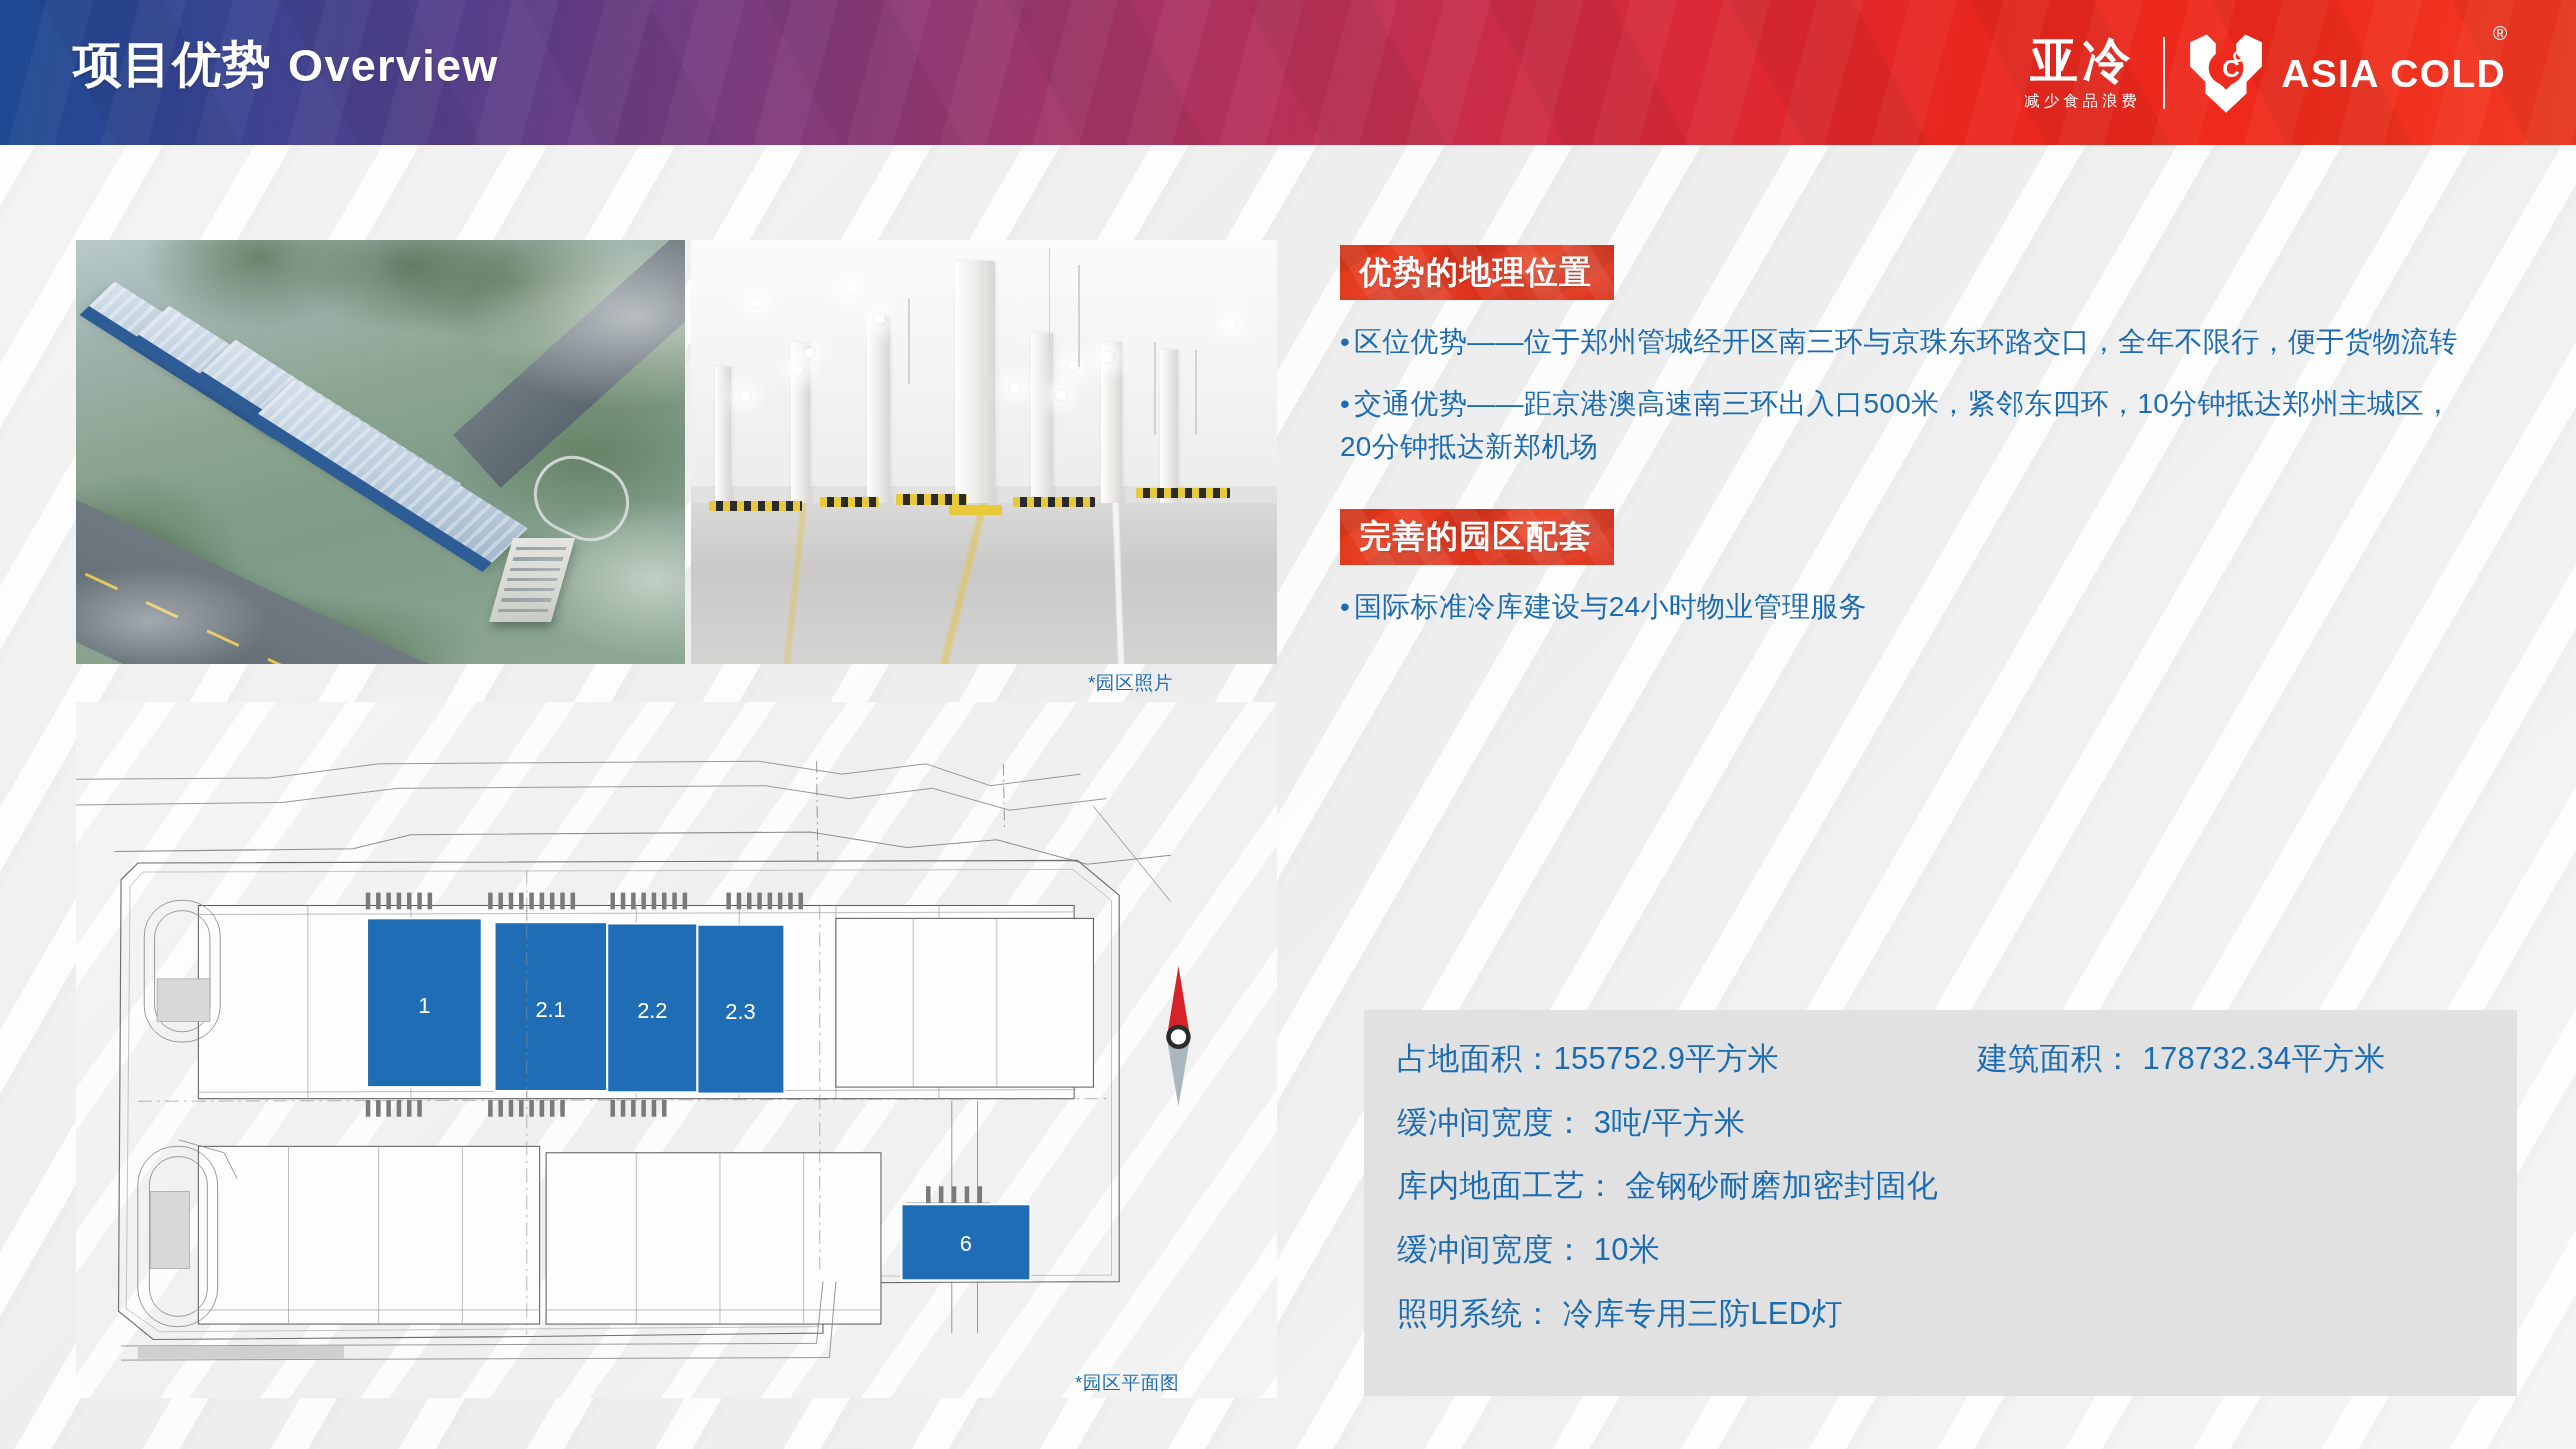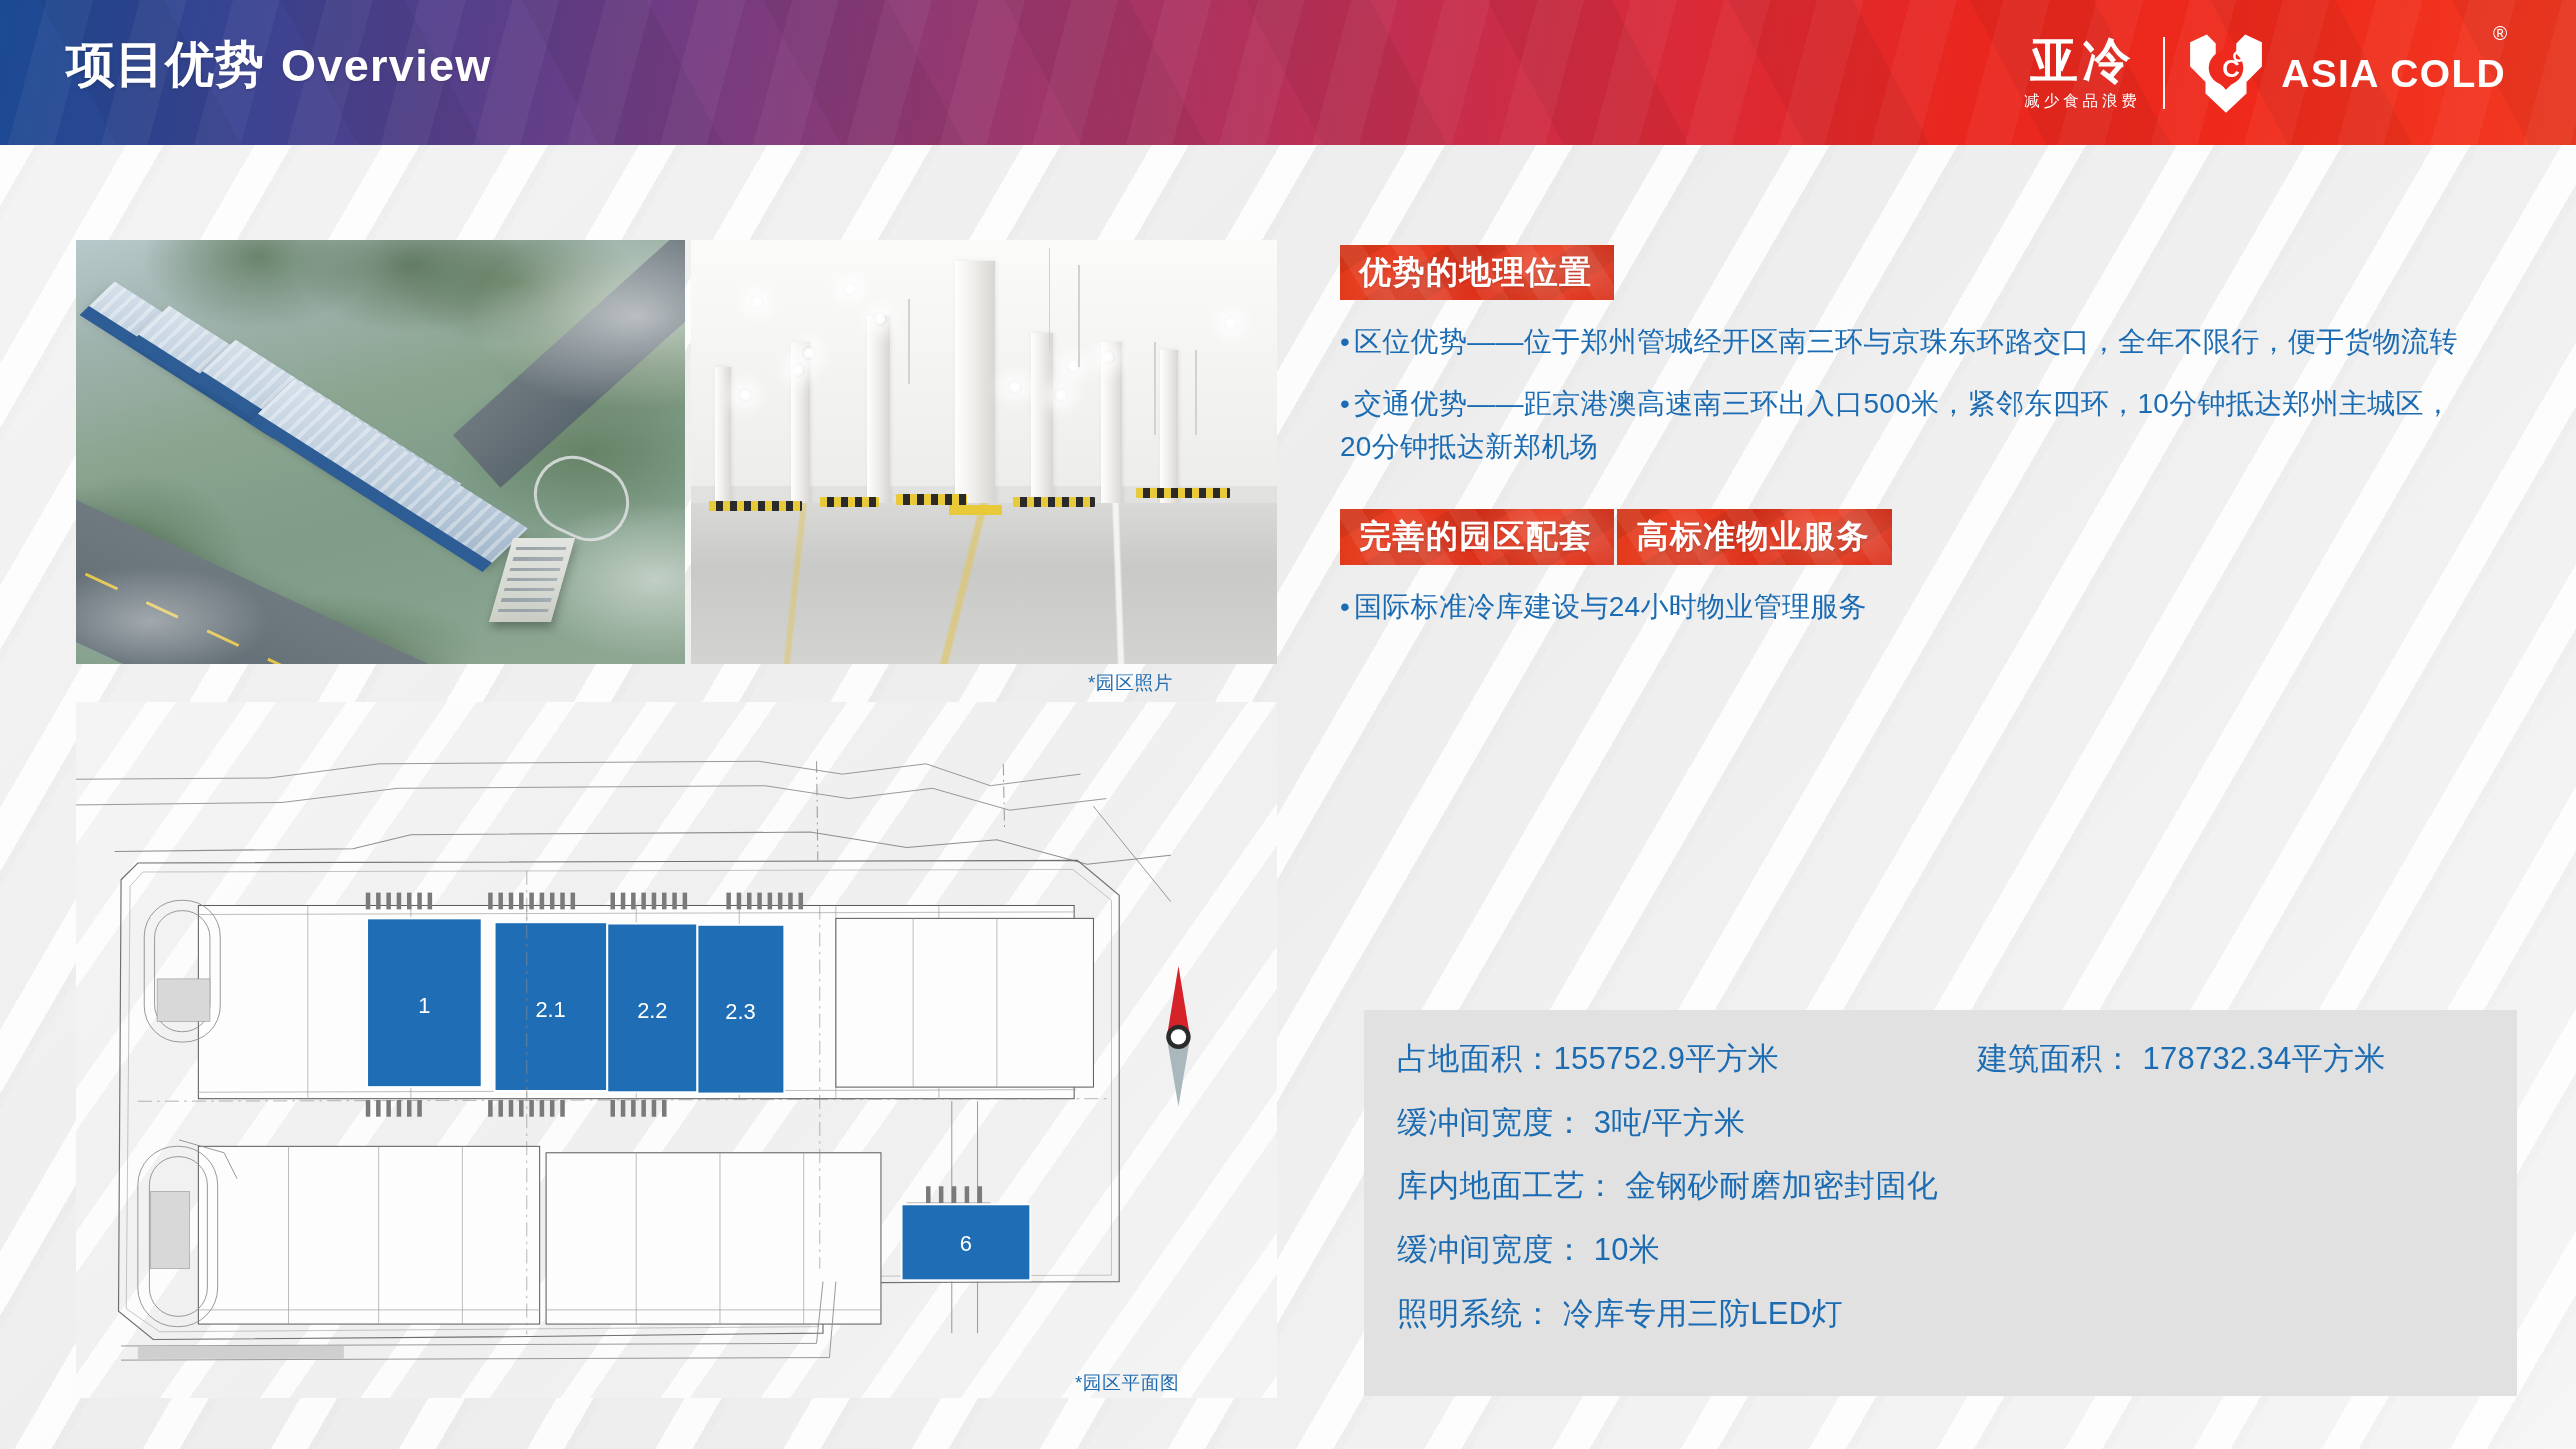--- a/index.html
+++ b/index.html
@@ -45,21 +45,21 @@
     background:
       repeating-linear-gradient(105deg,
         rgba(255,255,255,0) 0px, rgba(255,255,255,0) 45px,
         rgba(255,255,255,.045) 45px, rgba(255,255,255,.045) 90px),
       repeating-linear-gradient(62deg,
         rgba(0,0,0,0) 0px, rgba(0,0,0,0) 103px,
         rgba(0,0,0,.05) 103px, rgba(0,0,0,.05) 213px);
     pointer-events:none;
   }
   .header-title {
-    position:absolute; left:66px; top:32px;
+    position:absolute; left:73px; top:32px;
     color:#fff; font-size:49px; font-weight:700;
     letter-spacing:0.6px; white-space:nowrap;
     text-shadow:0 1.3px 3.2px rgba(0,0,0,.18);
   }
   .header-title .en { font-size:45px; letter-spacing:1.3px; margin-left:16.7px; }
 
   
   .logo {
     position:absolute; right:70px; top:24.5px;
     height:97px; display:flex; align-items:center; gap:0;
@@ -465,24 +465,20 @@
     <div class="bullet">区位优势——位于郑州管城经开区南三环与京珠东环路交口，全年不限行，便于货物流转</div>
     <div class="bullet">交通优势——距京港澳高速南三环出入口500米，紧邻东四环，10分钟抵达郑州主城区，20分钟抵达新郑机场</div>
 
     
     <div class="sec-head" style="margin-top:41px;">
       <div class="tex"></div>
       <span class="txt">完善的园区配套</span>
     </div>
 
     
-    <div class="sec-head" style="margin-top:28px;">
-      <div class="tex"></div>
-      <span class="txt">高标准物业服务</span>
-    </div>
     <div class="bullet">国际标准冷库建设与24小时物业管理服务</div>
   </div>
 
   <div class="spec">
     <div class="spec-row">
       <div class="spec-cell c1">占地面积：155752.9平方米</div>
       <div class="spec-cell c2">建筑面积： 178732.34平方米</div>
     </div>
     <div class="spec-row">
       <div class="spec-cell c2">缓冲间宽度： 3吨/平方米</div>

